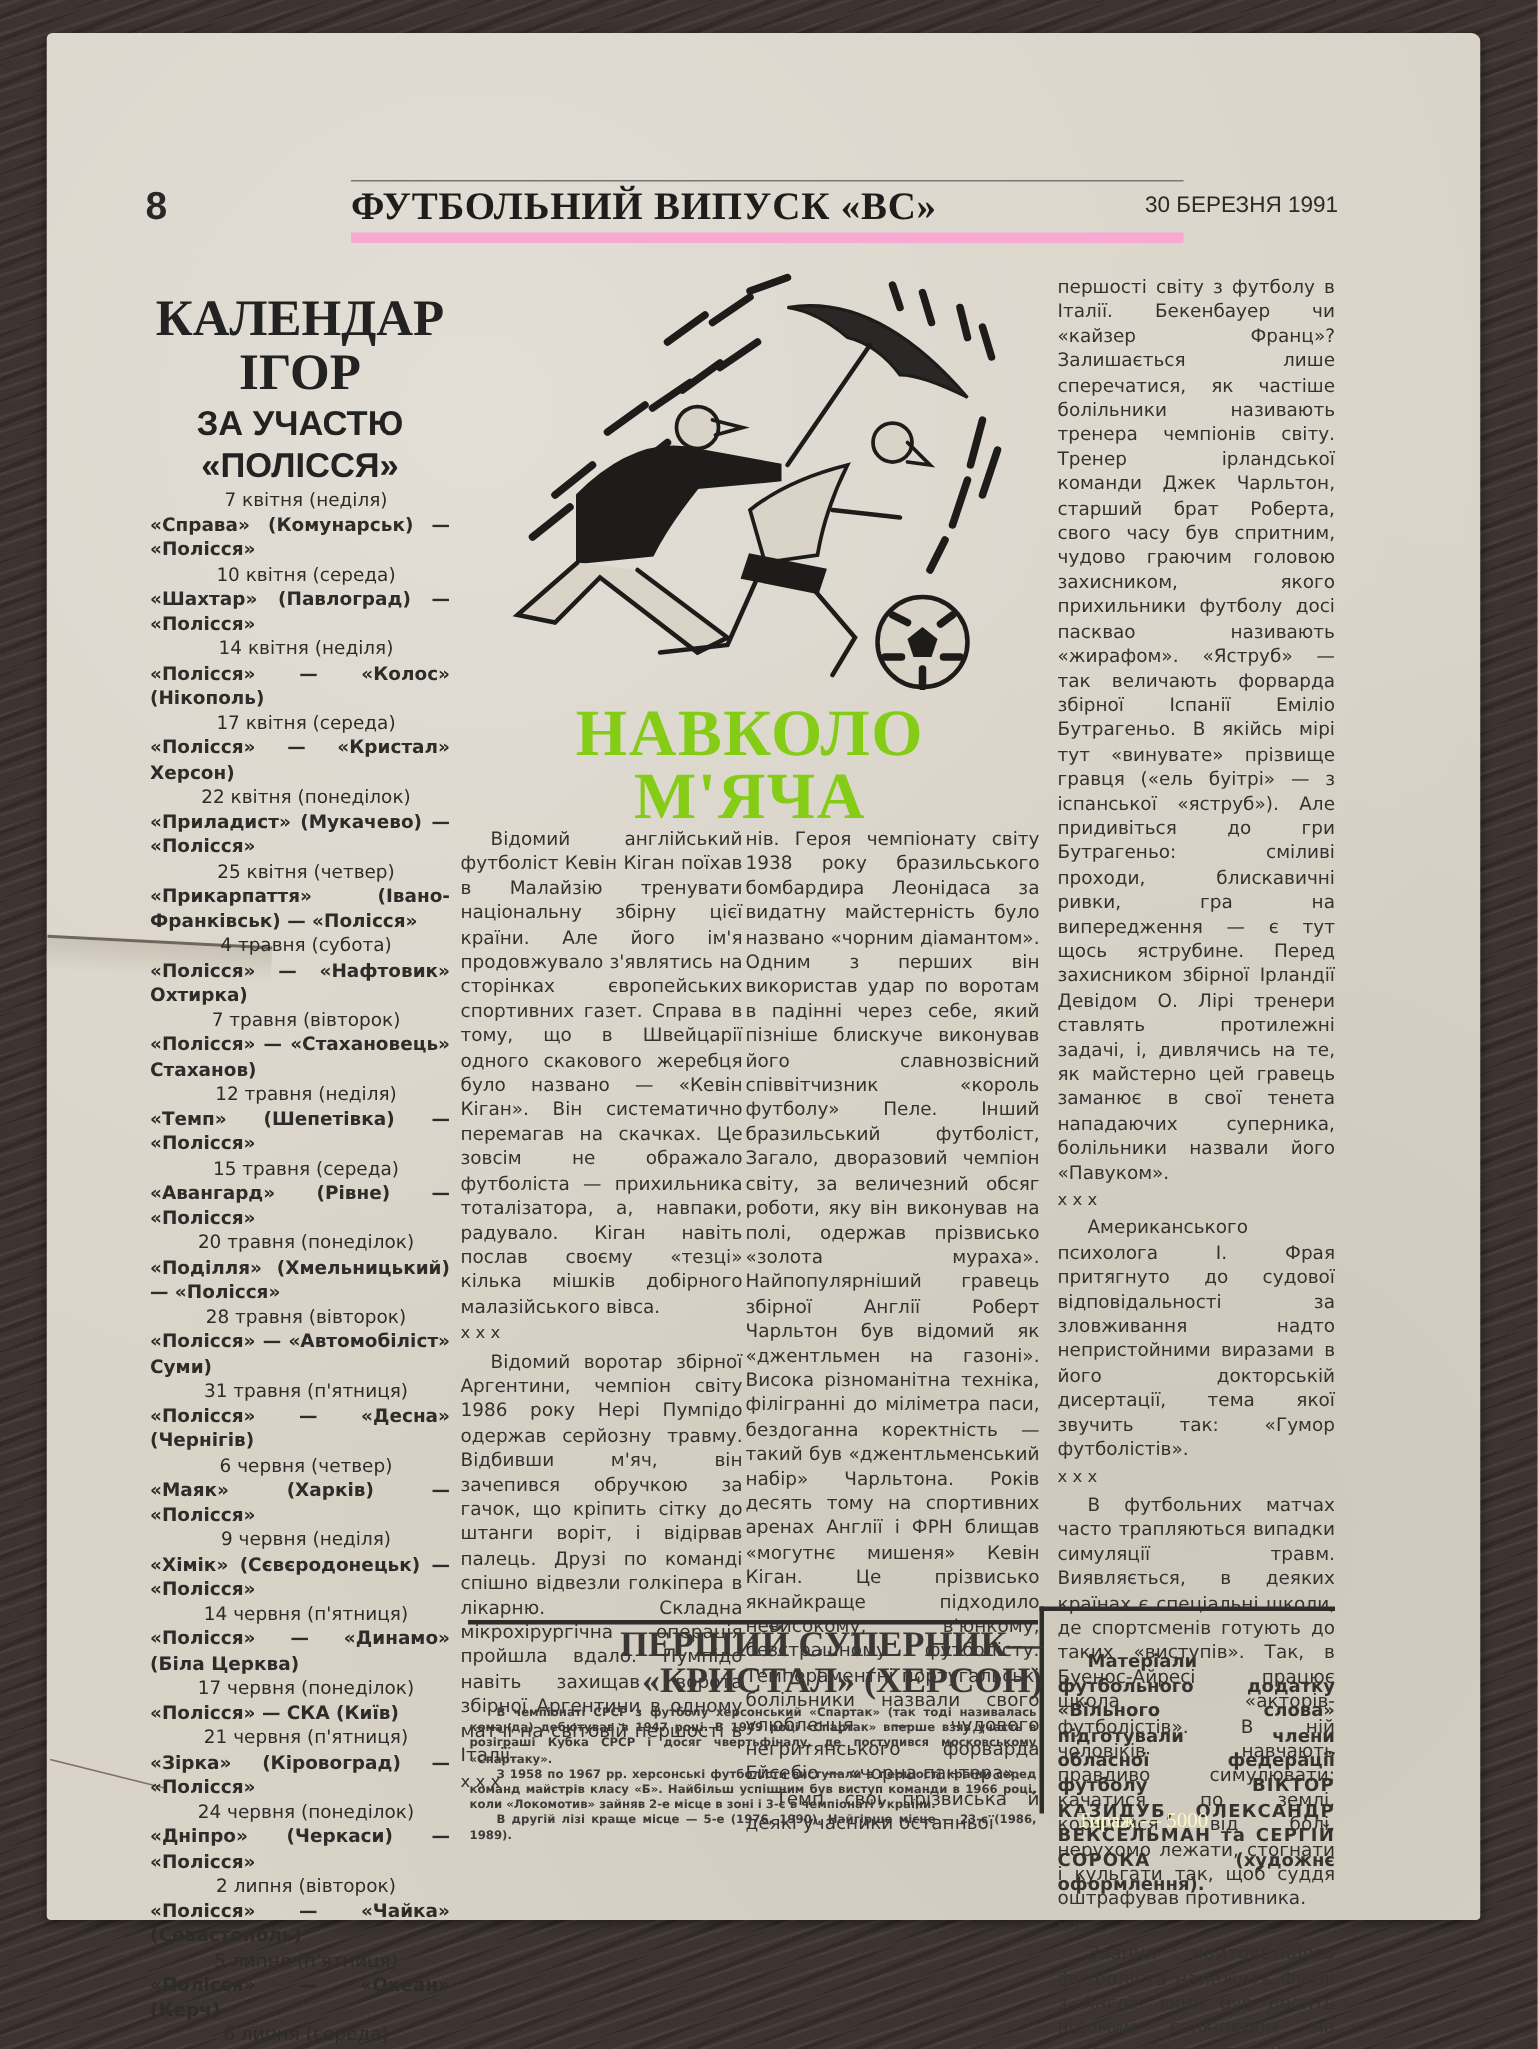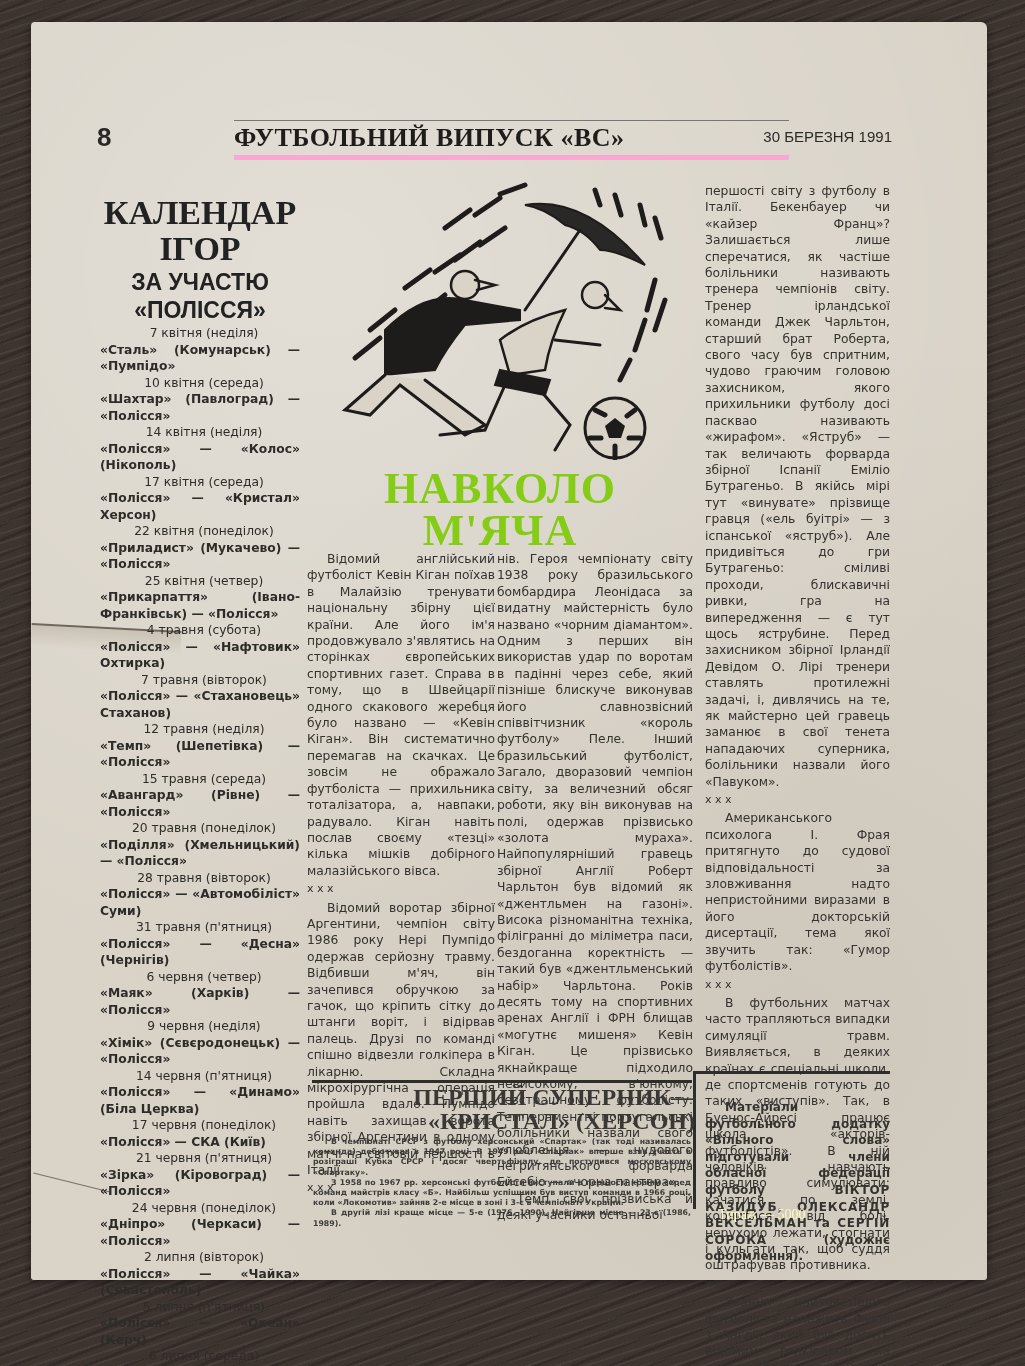--- a/index.html
+++ b/index.html
@@ -28,21 +28,21 @@
   }
   .tear2 {
     position: absolute; left: 0; top: 1160px; width: 80px; height: 10px;
     border-top: 1px solid #7a7064; transform: rotate(14deg);
   }
   
   .masthead { position: absolute; left: 97px; top: 120px; width: 795px; height: 36px; }
   .page-no { position: absolute; left: 0; top: 2px; font: bold 26px "Liberation Sans", sans-serif; color: #2a2826; }
   .mast-title {
     position: absolute; left: 137px; top: 0; width: 555px; height: 34px;
-    border-top: 1px solid #777; border-bottom: 5px solid #f9a8d4;
+    border-top: 1px solid #777; border-bottom: 7px solid #f9a8d4;
     font: bold 26px "Liberation Serif", serif; letter-spacing: 0.5px; line-height: 34px; color: #1f1d1b;
   }
   .mast-date { position: absolute; right: 0; top: 8px; font: 15px "Liberation Sans", sans-serif; color: #2c2a27; }
 
   
   .calendar { position: absolute; left: 100px; top: 195px; width: 200px; }
   .cal-title1 { font: bold 34px "Liberation Serif", serif; text-align: center; line-height: 36px; color: #222; }
   .cal-title2 { font: bold 23px "Liberation Sans", sans-serif; text-align: center; line-height: 26px; margin-top: 2px; color: #222; }
   .cal-list { margin-top: 2px; }
   .cal-item { font-size: 12.3px; line-height: 16.5px; color: #2e2c29; }
@@ -93,21 +93,21 @@
 </div>
 
 <div class="calendar">
   <div class="cal-title1">КАЛЕНДАР</div>
   <div class="cal-title1">ІГОР</div>
   <div class="cal-title2">ЗА УЧАСТЮ</div>
   <div class="cal-title2">«ПОЛІССЯ»</div>
   <div class="cal-list">
     <div class="cal-item">
         <div class="cal-date">7 квітня (неділя)</div>
-        <div class="cal-match">«Сталь» (Комунарськ) — «Пумпідо»</div>
+        <div class="cal-match">«Справа» (Комунарськ) — «Полісся»</div>
       </div>
     <div class="cal-item">
         <div class="cal-date">10 квітня (середа)</div>
         <div class="cal-match">«Шахтар» (Павлоград) — «Полісся»</div>
       </div>
     <div class="cal-item">
         <div class="cal-date">14 квітня (неділя)</div>
         <div class="cal-match">«Полісся» — «Колос» (Нікополь)</div>
       </div>
     <div class="cal-item">

